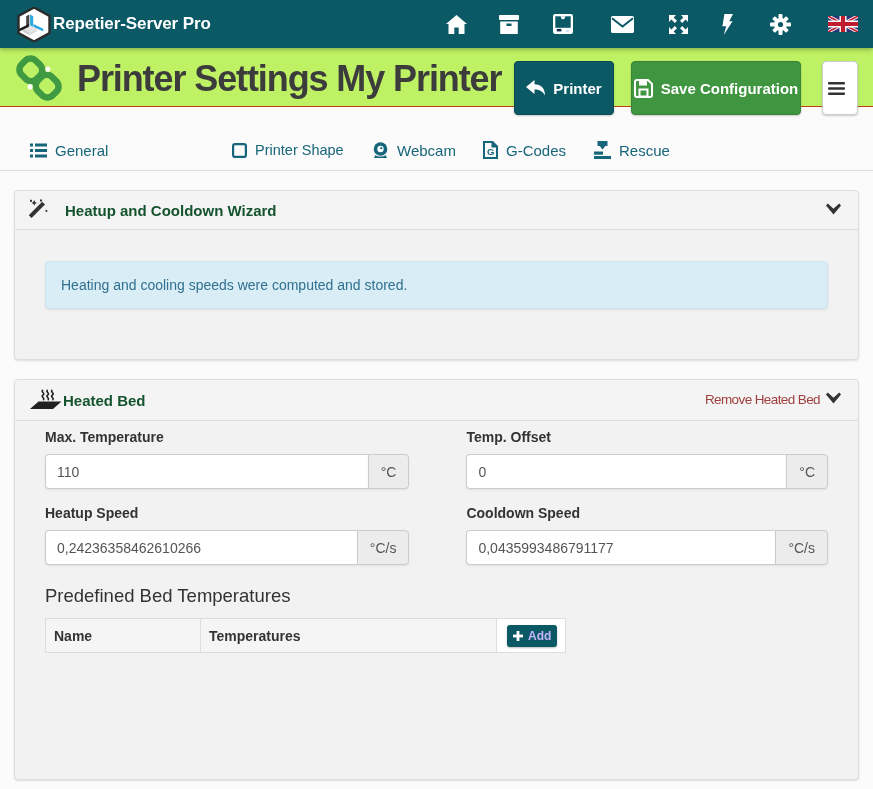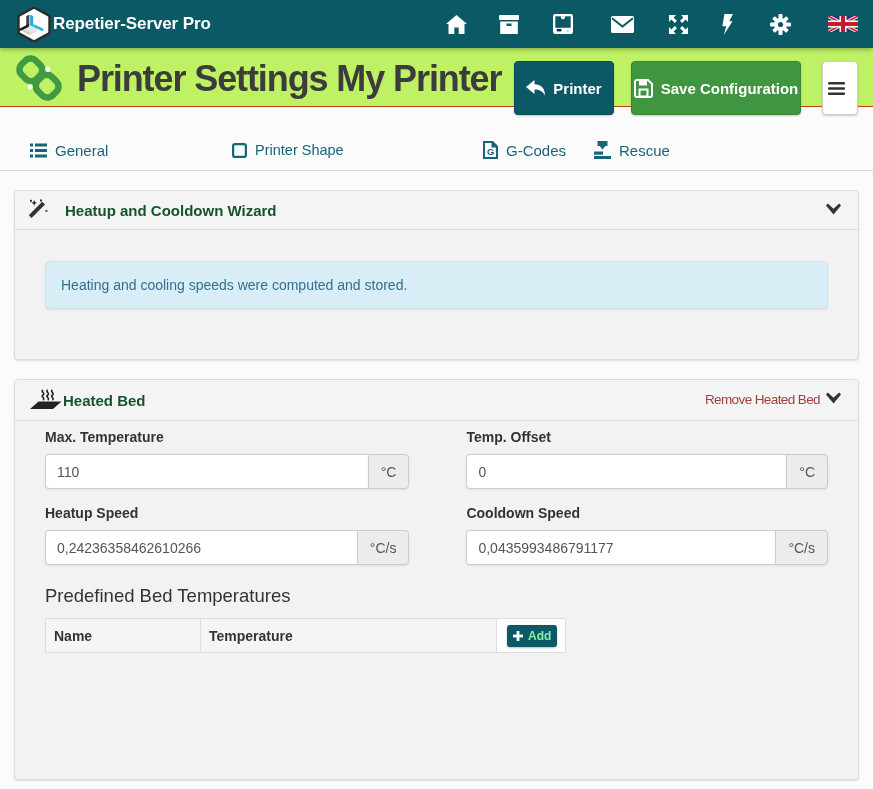--- a/index.html
+++ b/index.html
@@ -51,21 +51,21 @@
 .flabel { margin-top:6px; height:20px; line-height:20px; font-size:14px; font-weight:700; color:#333; margin-bottom:7px; }
 .igroup { display:flex; width:100%; }
 .igroup input { flex:1; height:35px; border:1px solid #ccc; border-right:0; border-radius:4px 0 0 4px; background:#fff; font-family:"Liberation Sans",sans-serif; font-size:14px; color:#555; padding:0 11px; min-width:0; box-shadow:0 1px 2px rgba(0,0,0,.08); }
 .iaddon { display:flex; align-items:center; justify-content:center; height:35px; background:#ececec; border:1px solid #ccc; border-radius:0 4px 4px 0; font-size:14px; color:#555; padding:0 12px; box-shadow:0 1px 2px rgba(0,0,0,.08); }
 .predef-h { margin-top:20px; font-size:18.5px; line-height:22px; font-weight:400; color:#333; }
 .ttable { margin-top:11px; border-collapse:collapse; }
 .ttable td { border:1px solid #ddd; height:34px; font-size:14px; font-weight:700; color:#333; padding:0 8px; background:#f5f5f5; }
 .ttable td.tname { width:155px; }
 .ttable td.ttemp { width:296px; }
 .ttable td.tact { width:62px; background:#fff; padding-left:10px; }
-.btn-add { display:inline-flex; align-items:center; height:22px; background:#0c5966; color:#86efac; border-radius:3px; font-size:12px; font-weight:700; padding:0 6px; box-shadow:0 1px 2px rgba(0,0,0,.25); }
+.btn-add { display:inline-flex; align-items:center; height:22px; background:#0c5966; color:#c4b5fd; border-radius:3px; font-size:12px; font-weight:700; padding:0 6px; box-shadow:0 1px 2px rgba(0,0,0,.25); }
 .btn-add svg { margin-right:5px; }
 </style>
 </head>
 <body>
 
 <div class="navbar">
   <div class="brand">
     <svg width="36" height="35" viewBox="0 0 36 35">
       <polygon points="18,0.5 33.5,9 33.5,26 18,34.5 2.5,26 2.5,9" fill="#ffffff" stroke="#2b2b2b" stroke-width="2.4"></polygon>
       <g>
@@ -190,20 +190,26 @@
         <rect x="0" y="0.5" width="3" height="3"></rect>
         <rect x="5" y="0.5" width="12" height="3"></rect>
         <rect x="0" y="6" width="3" height="3"></rect>
         <rect x="5" y="6" width="12" height="3"></rect>
         <rect x="0" y="11.5" width="3" height="3"></rect>
         <rect x="5" y="11.5" width="12" height="3"></rect>
       </svg>General</span>
   <span class="tab" style="left:232px; font-size:14.5px;"><svg width="15" height="15" viewBox="0 0 15 15" fill="none" stroke="#17657a" stroke-width="2.2">
         <rect x="1.1" y="1.1" width="12.8" height="12.8" rx="2"></rect>
       </svg>Printer Shape</span>
+  <span class="tab" style="left:372px;"><svg width="17" height="16" viewBox="0 0 17 16">
+        <circle cx="8.5" cy="7" r="6.8" fill="#17657a"></circle>
+        <circle cx="8.5" cy="7" r="3.2" fill="#fff"></circle>
+        <circle cx="9.3" cy="6.2" r="1.1" fill="#17657a"></circle>
+        <path d="M3.5 13 C5 15 12 15 13.5 13 L15 16 H2 Z" fill="#17657a"></path>
+      </svg>Webcam</span>
   <span class="tab" style="left:483px;"><svg width="15" height="18" viewBox="0 0 15 18">
         <path d="M0 0 H10 L15 5 V18 H0 Z M2 2 V16 H13 V6.5 H8.5 V2 Z" fill="#17657a" fill-rule="evenodd"></path>
         <text x="4" y="13.5" font-size="9.5" font-weight="bold" fill="#17657a" font-family="Liberation Sans">G</text>
       </svg>G-Codes</span>
   <span class="tab" style="left:594px;"><svg width="17" height="18" viewBox="0 0 17 18" fill="#17657a">
         <path d="M3.5 0 H13.5 V5 H11 L8.5 8.5 L6 5 H3.5 Z"></path>
         <polygon points="6,5 11,5 8.5,8.5"></polygon>
         <rect x="0" y="10.5" width="9" height="3.2"></rect>
         <rect x="0" y="15" width="17" height="3"></rect>
       </svg>Rescue</span>
@@ -275,21 +281,21 @@
             <input value="0,0435993486791177" style="">
             <span class="iaddon">°C/s</span>
           </div>
       </div>
     </div>
     <div class="predef-h">Predefined Bed Temperatures</div>
     <table class="ttable" cellspacing="0">
       <tbody>
           <tr>
         <td class="tname">Name</td>
-        <td class="ttemp">Temperature</td>
+        <td class="ttemp">Temperatures</td>
         <td class="tact"><span class="btn-add"><svg width="10" height="10" viewBox="0 0 10 10" fill="#fff">
                   <rect x="3.6" y="0" width="2.8" height="10"></rect>
                   <rect x="0" y="3.6" width="10" height="2.8"></rect>
                 </svg>Add</span></td>
       </tr>
     </tbody>
       </table>
   </div>
 </div>
 

